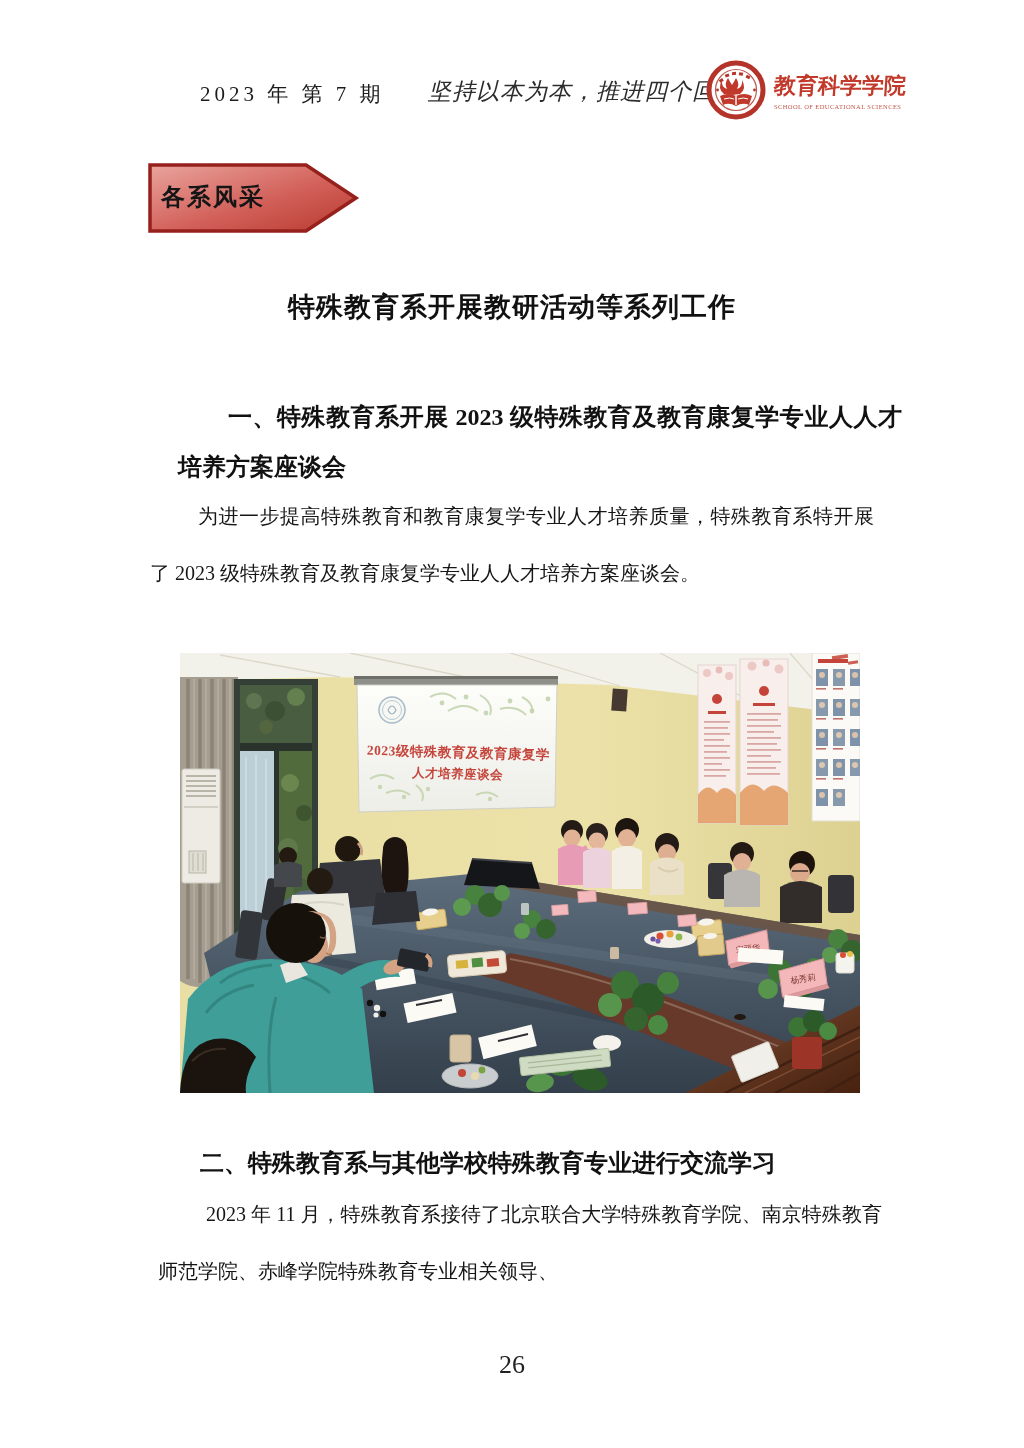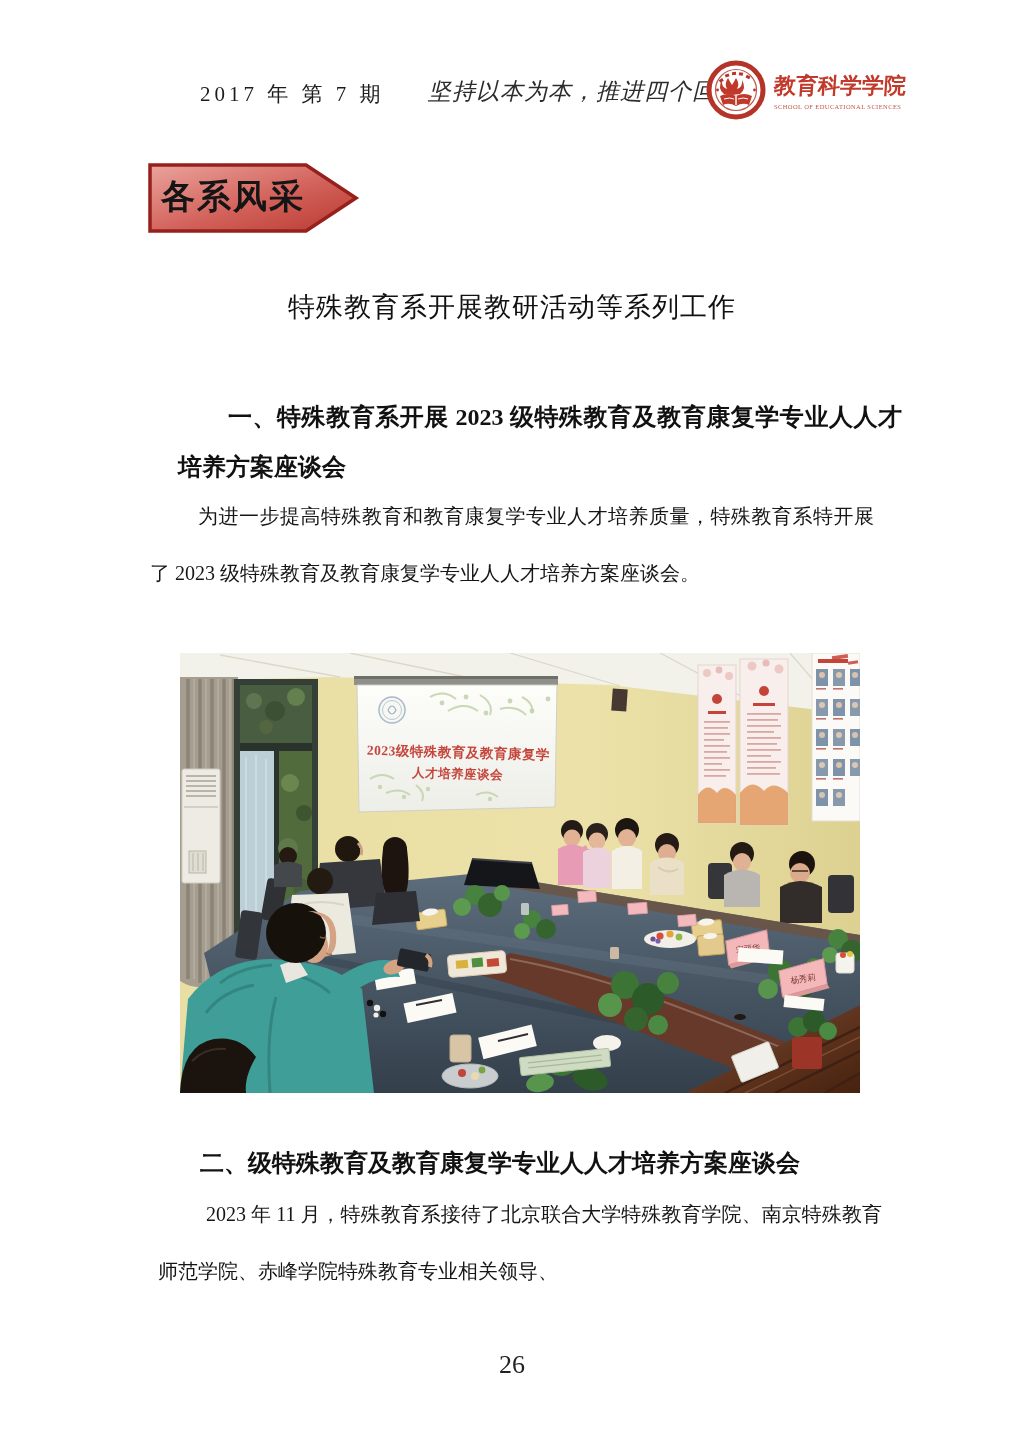--- a/index.html
+++ b/index.html
@@ -11,41 +11,41 @@
   .page-header{position:absolute;top:58px;left:200px;width:706px;height:72px;}
   .issue{position:absolute;left:0;top:22px;font-size:21px;letter-spacing:4px;color:#1c1c1c;white-space:nowrap;}
   .slogan{position:absolute;left:228px;top:18px;font-size:23px;font-style:italic;color:#2c2c2c;letter-spacing:1px;white-space:nowrap;}
   .logo{position:absolute;right:0;top:0;display:flex;align-items:center;gap:7px;}
   .logo-text{display:flex;flex-direction:column;align-items:flex-start;}
   .logo-cn{font-size:22px;font-weight:bold;color:#c23a2b;letter-spacing:0px;white-space:nowrap;transform:skewX(-4deg);}
   .logo-en{font-size:6.5px;color:#c2584b;letter-spacing:.4px;margin-top:2px;white-space:nowrap;}
   
   .banner{position:absolute;top:162px;left:148px;width:212px;height:72px;}
   .banner svg{position:absolute;left:0;top:0;}
-  .banner-label{position:absolute;left:13px;top:50%;transform:translateY(-52%);font-size:34px;font-weight:bold;color:#151515;letter-spacing:2px;white-space:nowrap;}
+  .banner-label{position:absolute;left:13px;top:50%;transform:translateY(-52%);font-size:24px;font-weight:bold;color:#151515;letter-spacing:2px;white-space:nowrap;}
   
-  .article-title{position:absolute;top:289px;left:150px;width:724px;margin:0;text-align:center;font-size:27px;font-weight:normal;color:#111;letter-spacing:1px;}
+  .article-title{position:absolute;top:289px;left:150px;width:724px;margin:0;text-align:center;font-size:27px;font-weight:bold;color:#111;letter-spacing:1px;}
   .sec-heading{margin:0;font-size:24px;font-weight:bold;color:#111;line-height:50px;text-indent:50px;text-align:justify;}
   .sec-1{position:absolute;top:392px;left:150px;width:724px;margin-left:28px;}
   .body-text{margin:0;font-size:20px;color:#161616;line-height:57px;text-indent:48px;text-align:justify;}
   .body-1{position:absolute;top:488px;left:150px;width:724px;}
   .photo{position:absolute;top:653px;left:180px;width:680px;height:440px;margin:0;}
   .photo svg{display:block;width:680px;height:440px;}
   .sec-2{position:absolute;top:1138px;left:150px;width:724px;}
   .body-2{position:absolute;top:1186px;left:158px;width:724px;}
   .page-number{position:absolute;top:1350px;left:0;width:1024px;text-align:center;font-size:26px;color:#222;}
   .scr-title{font-weight:bold;letter-spacing:.5px;}
 </style>
 </head>
 <body>
 
 <div class="page">
 
   <header class="page-header">
-    <span class="issue">2017 年 第 7 期</span>
+    <span class="issue">2023 年 第 7 期</span>
     <span class="slogan">坚持以本为本，推进四个回归</span>
     <div class="logo">
       <svg width="62" height="64" viewBox="0 0 62 64">
         <circle cx="31" cy="32" r="27" fill="#ffffff" stroke="#b5342a" stroke-width="5"></circle>
         <circle cx="31" cy="32" r="20.5" fill="#ffffff" stroke="#c05a4e" stroke-width="1.2"></circle>
 
         <g fill="#b5342a">
           <rect x="14" y="21" width="4" height="3" transform="rotate(-32 16 22)"></rect>
           <rect x="20" y="16" width="4" height="3" transform="rotate(-18 22 17)"></rect>
           <rect x="27" y="14" width="4" height="3" transform="rotate(-4 29 15)"></rect>
@@ -524,17 +524,17 @@
           <circle cx="203" cy="361" r="3.2" fill="#111111"></circle>
             <circle cx="196" cy="362" r="2.6" fill="#efefe8"></circle>
         </g>
       </g>
 
       <path d="M0,440 q2,-48 34,-54 q26,-4 42,18 q-12,20 -10,36 z" fill="#1a130e"></path>
       <path d="M12,408 q14,-14 34,-12" stroke="#3a2d22" stroke-width="2" fill="none"></path>
     </svg>
   </figure>
 
-  <p class="sec-heading sec-2">二、级特殊教育及教育康复学专业人人才培养方案座谈会</p>
+  <p class="sec-heading sec-2">二、特殊教育系与其他学校特殊教育专业进行交流学习</p>
   <p class="body-text body-2">2023 年 11 月，特殊教育系接待了北京联合大学特殊教育学院、南京特殊教育师范学院、赤峰学院特殊教育专业相关领导、</p>
 
   <div class="page-number">26</div>
 </div>
 
 </body></html>

